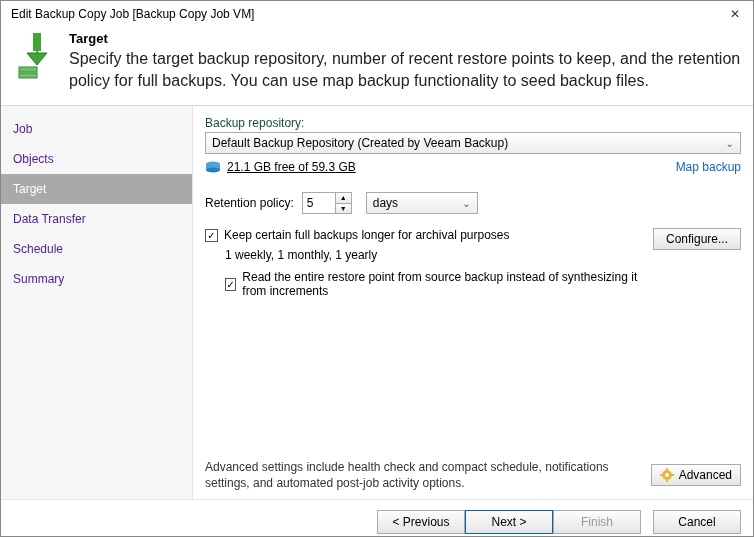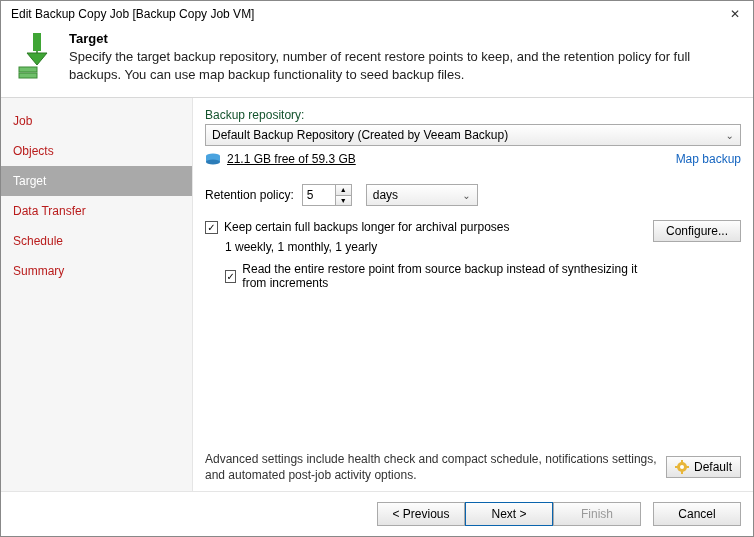--- a/index.html
+++ b/index.html
@@ -5,25 +5,25 @@
 * { box-sizing: border-box; margin: 0; padding: 0; font-family: "Segoe UI", Tahoma, sans-serif; font-size: 12px; }
 body { background: #fff; width: 754px; height: 537px; overflow: hidden; border: 1px solid #888; }
 
 .titlebar { display: flex; align-items: center; justify-content: space-between; padding: 6px 8px 4px 10px; }
 .titlebar-title { color: #000; font-size: 12px; }
 .close-x { width: 20px; text-align: center; color: #333; }
 
 .header { display: flex; padding: 6px 10px 14px 12px; border-bottom: 1px solid #d8d8d8; }
 .header-icon { width: 48px; height: 48px; margin-right: 8px; flex-shrink: 0; }
 .header-text h2 { font-size: 13px; font-weight: bold; margin-bottom: 2px; }
-.header-text p { font-size: 13px; color: #222; line-height: 1.35; }
+.header-text p { font-size: 16px; color: #222; line-height: 1.35; }
 
 .body { display: flex; height: 393px; }
 .sidebar { width: 192px; background: #f6f6f6; border-right: 1px solid #e5e5e5; padding-top: 8px; }
-.sidebar-item { padding: 8px 12px; color: #b91c1c; cursor: default; }
+.sidebar-item { padding: 8px 12px; color: #4c1d95; cursor: default; }
 .sidebar-item.active { background: #a9a9a9; color: #fff; }
 
 .main { flex: 1; padding: 10px 12px 8px 12px; position: relative; display: flex; flex-direction: column; }
 .row { display: flex; align-items: center; margin-bottom: 6px; }
 .label { color: #14532d; }
 
 .dropdown { width: 100%; border: 1px solid #aaa; background: linear-gradient(#fff,#ececec); padding: 3px 6px; display: flex; justify-content: space-between; align-items: center; margin-top: 2px; margin-bottom: 6px; }
 .dropdown-caret { font-size: 10px; color: #555; }
 
 .storage-row { display: flex; align-items: center; justify-content: space-between; margin-bottom: 18px; }
@@ -151,21 +151,21 @@
               <circle cx="7" cy="7" r="5" fill="#e8b63a"></circle>
               <circle cx="7" cy="7" r="2" fill="#fff"></circle>
               <g fill="#e8b63a">
                 <rect x="6" y="0" width="2" height="3"></rect>
                 <rect x="6" y="11" width="2" height="3"></rect>
                 <rect x="0" y="6" width="3" height="2"></rect>
                 <rect x="11" y="6" width="3" height="2"></rect>
               </g>
             </svg>
         </span>
-        <span>Default</span>
+        <span>Advanced</span>
       </div>
     </div>
   </div>
 </div>
 
 <div class="footer">
   <div class="btn footer-btn">&lt; Previous</div>
   <div class="btn footer-btn primary">Next &gt;</div>
   <div class="btn footer-btn disabled">Finish</div>
   <div class="footer-spacer"></div>

